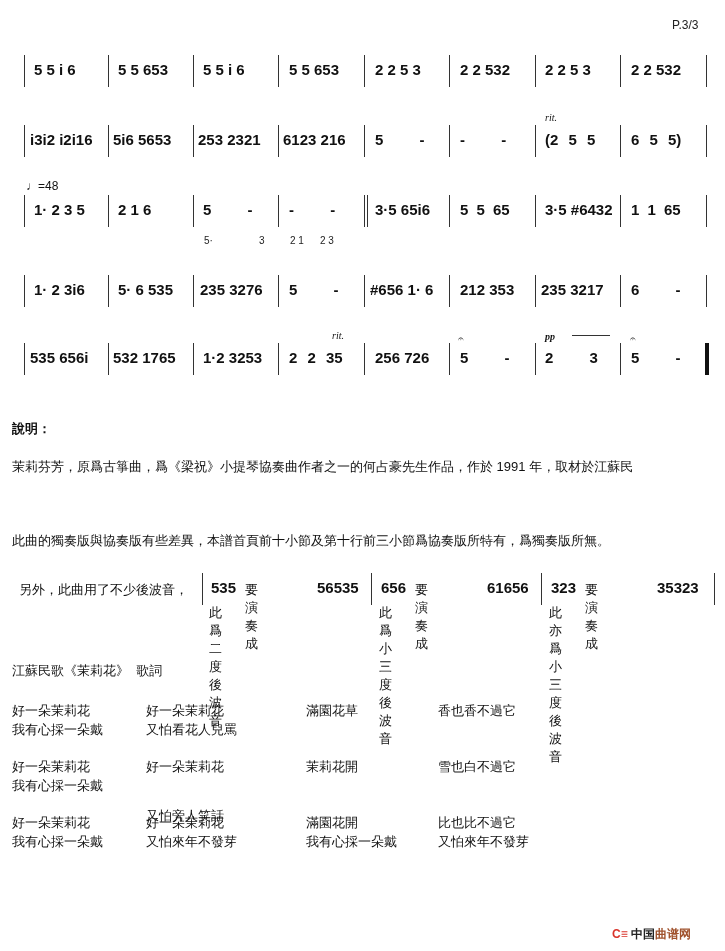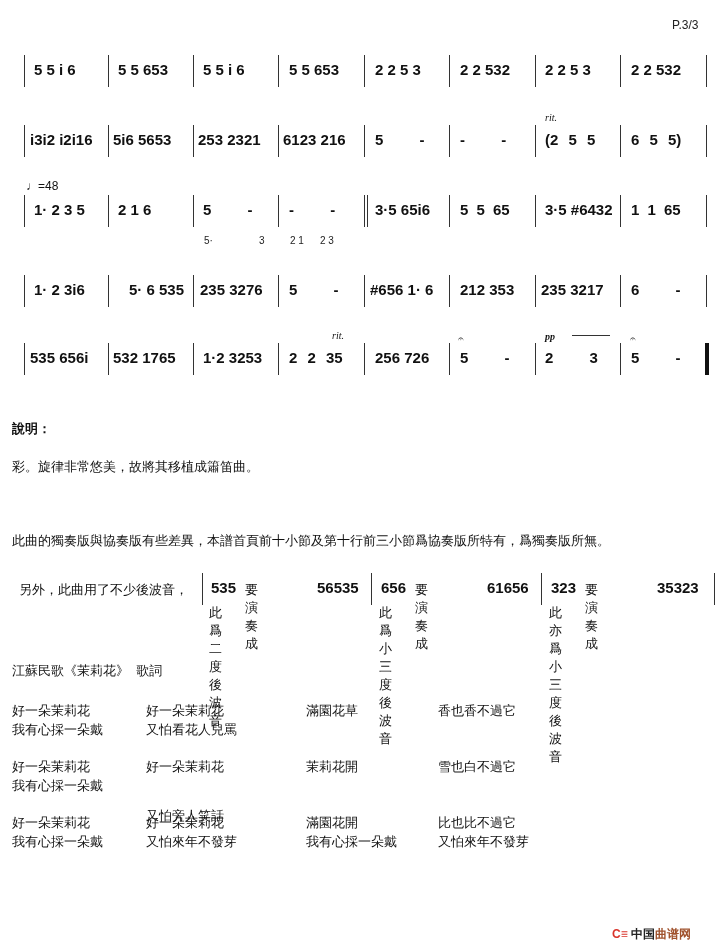--- a/index.html
+++ b/index.html
@@ -109,21 +109,21 @@
   <div class="bar" style="left:24px"></div>
   <div class="bar" style="left:108px"></div>
   <div class="bar" style="left:193px"></div>
   <div class="bar" style="left:278px"></div>
   <div class="bar" style="left:364px"></div>
   <div class="bar" style="left:449px"></div>
   <div class="bar" style="left:535px"></div>
   <div class="bar" style="left:620px"></div>
   <div class="bar" style="left:706px"></div>
   <div class="m" style="left:34px">1· 2 3i6</div>
-  <div class="m" style="left:129px">5· 6 535</div>
+  <div class="m" style="left:118px">5· 6 535</div>
   <div class="m" style="left:200px">235 3276</div>
   <div class="m" style="left:289px; word-spacing:32px;">5 -</div>
   <div class="m" style="left:370px">#656 1· 6</div>
   <div class="m" style="left:460px">212 353</div>
   <div class="m" style="left:541px">235 3217</div>
   <div class="m" style="left:631px; word-spacing:32px;">6 -</div>
 </div>
 
 <div class="sys" style="top:343px;">
   <div class="bar" style="left:24px"></div>
@@ -145,21 +145,21 @@
   <div class="m" style="left:203px">1·2 3253</div>
   <div class="m" style="left:289px; word-spacing:6px;">2 2 35</div>
   <div class="m" style="left:375px">256 726</div>
   <div class="m" style="left:460px; word-spacing:32px;">5 -</div>
   <div class="m" style="left:545px; word-spacing:32px;">2 3</div>
   <div class="m" style="left:631px; word-spacing:32px;">5 -</div>
 </div>
 
 <div class="txt h" style="top:420px;">說明：</div>
 <div class="txt" style="top:458px; width:705px;">
-  <div>彩。旋律非常悠美，故將其移植成簫笛曲。</div>
+  <div>茉莉芬芳，原爲古箏曲，爲《梁祝》小提琴協奏曲作者之一的何占豪先生作品，作於 1991 年，取材於江蘇民</div>
 </div>
 <div class="txt" style="top:532px;">此曲的獨奏版與協奏版有些差異，本譜首頁前十小節及第十行前三小節爲協奏版所特有，爲獨奏版所無。</div>
 
 <div class="exrow">
   <div style="position:absolute; left:0; top:8px;">另外，此曲用了不少後波音，</div>
   <div class="bar" style="left:183px; top:0;"></div>
   <div class="bar" style="left:352px; top:0;"></div>
   <div class="bar" style="left:522px; top:0;"></div>
   <div class="bar" style="left:695px; top:0;"></div>
 

